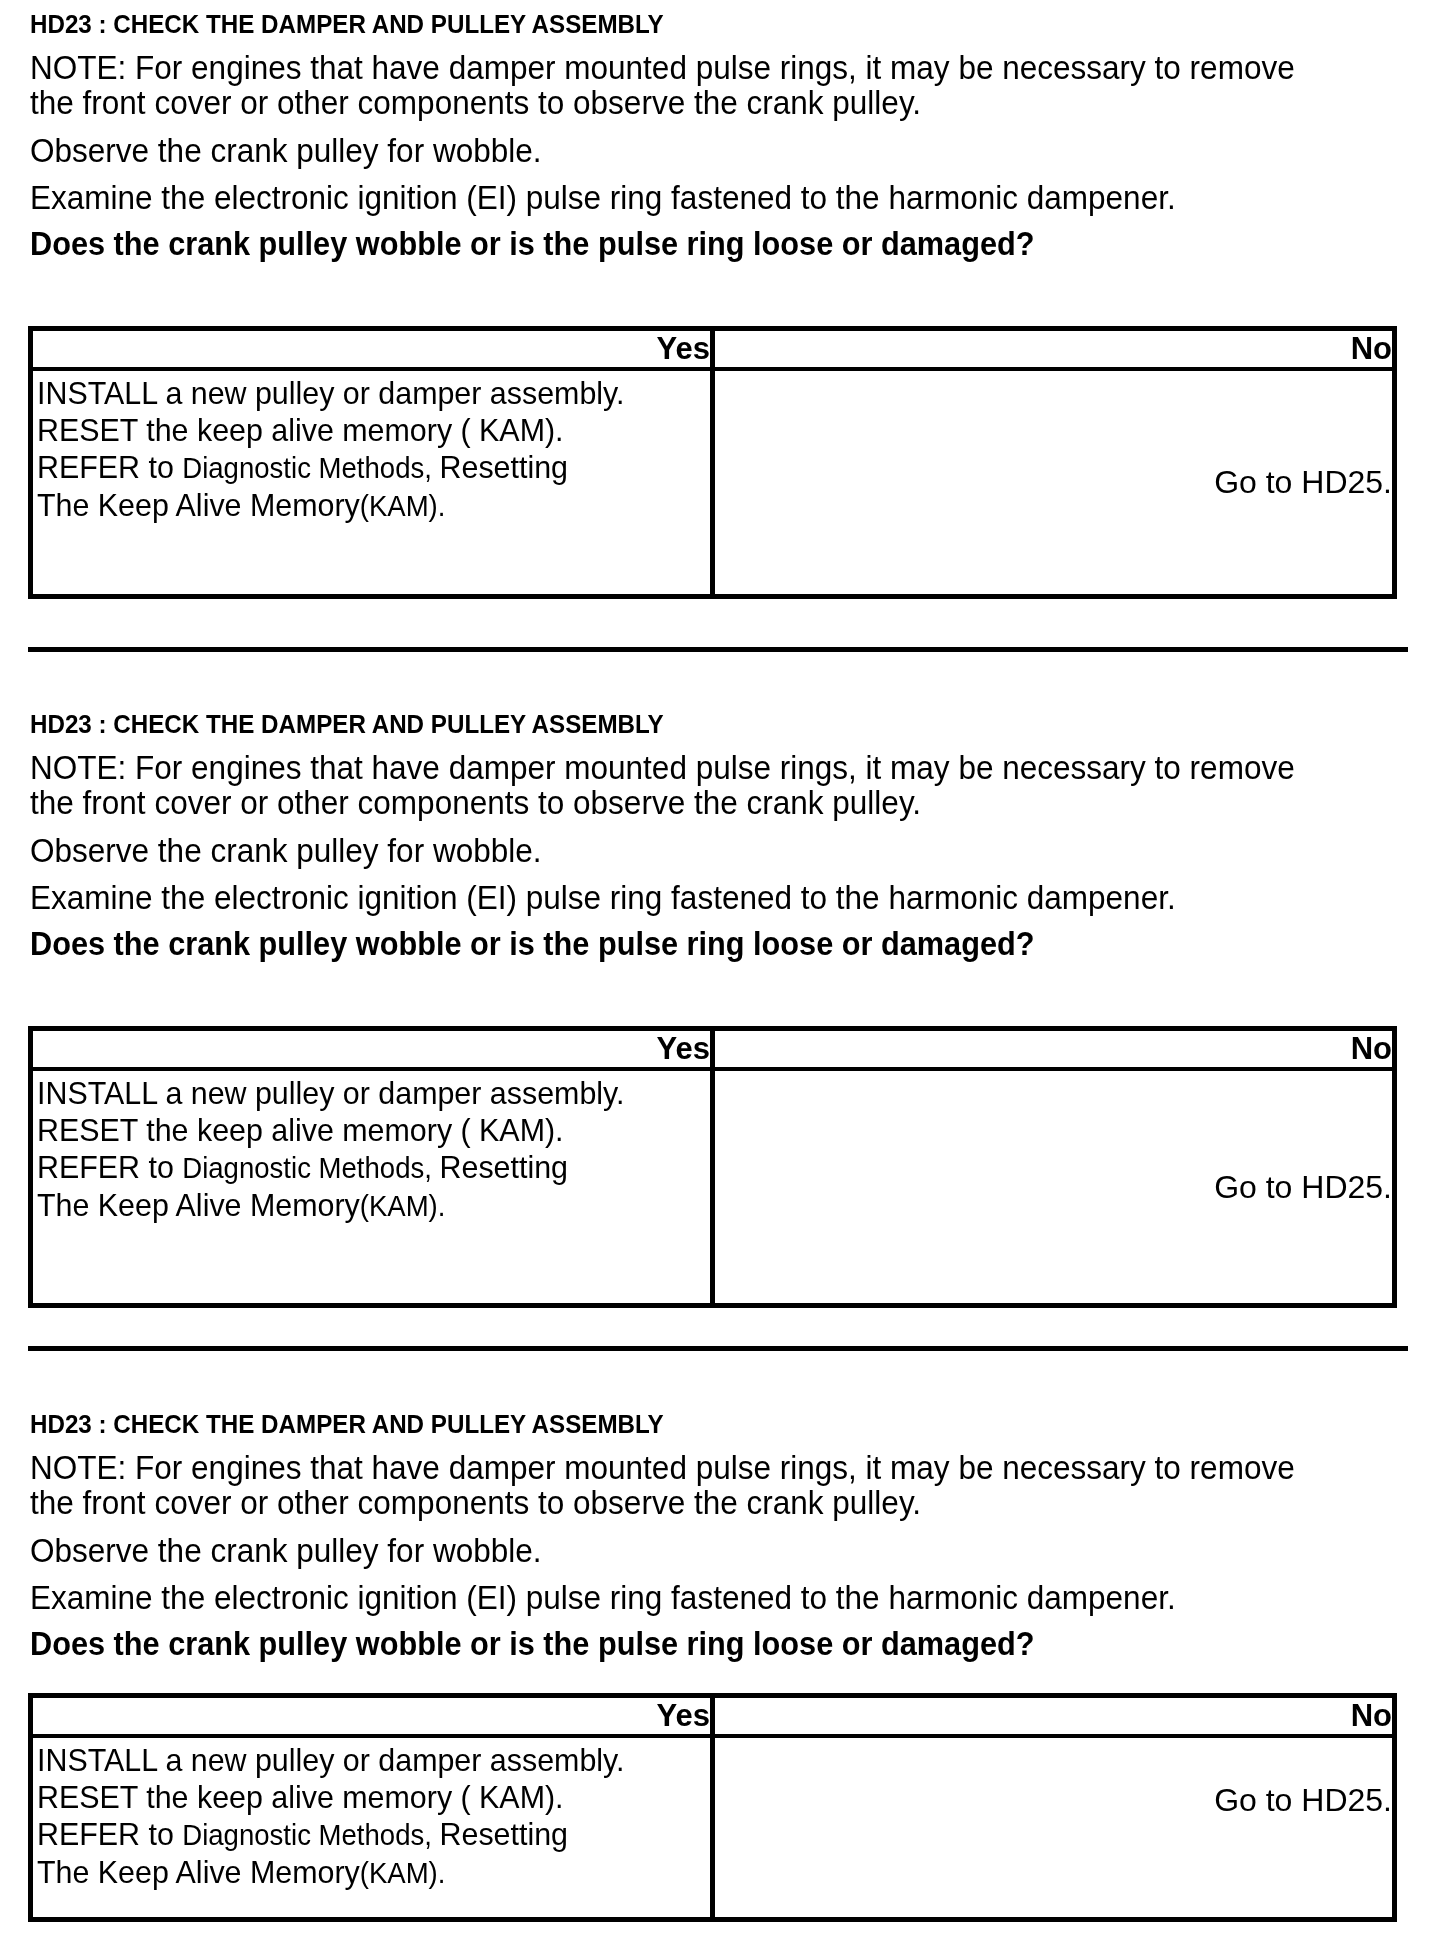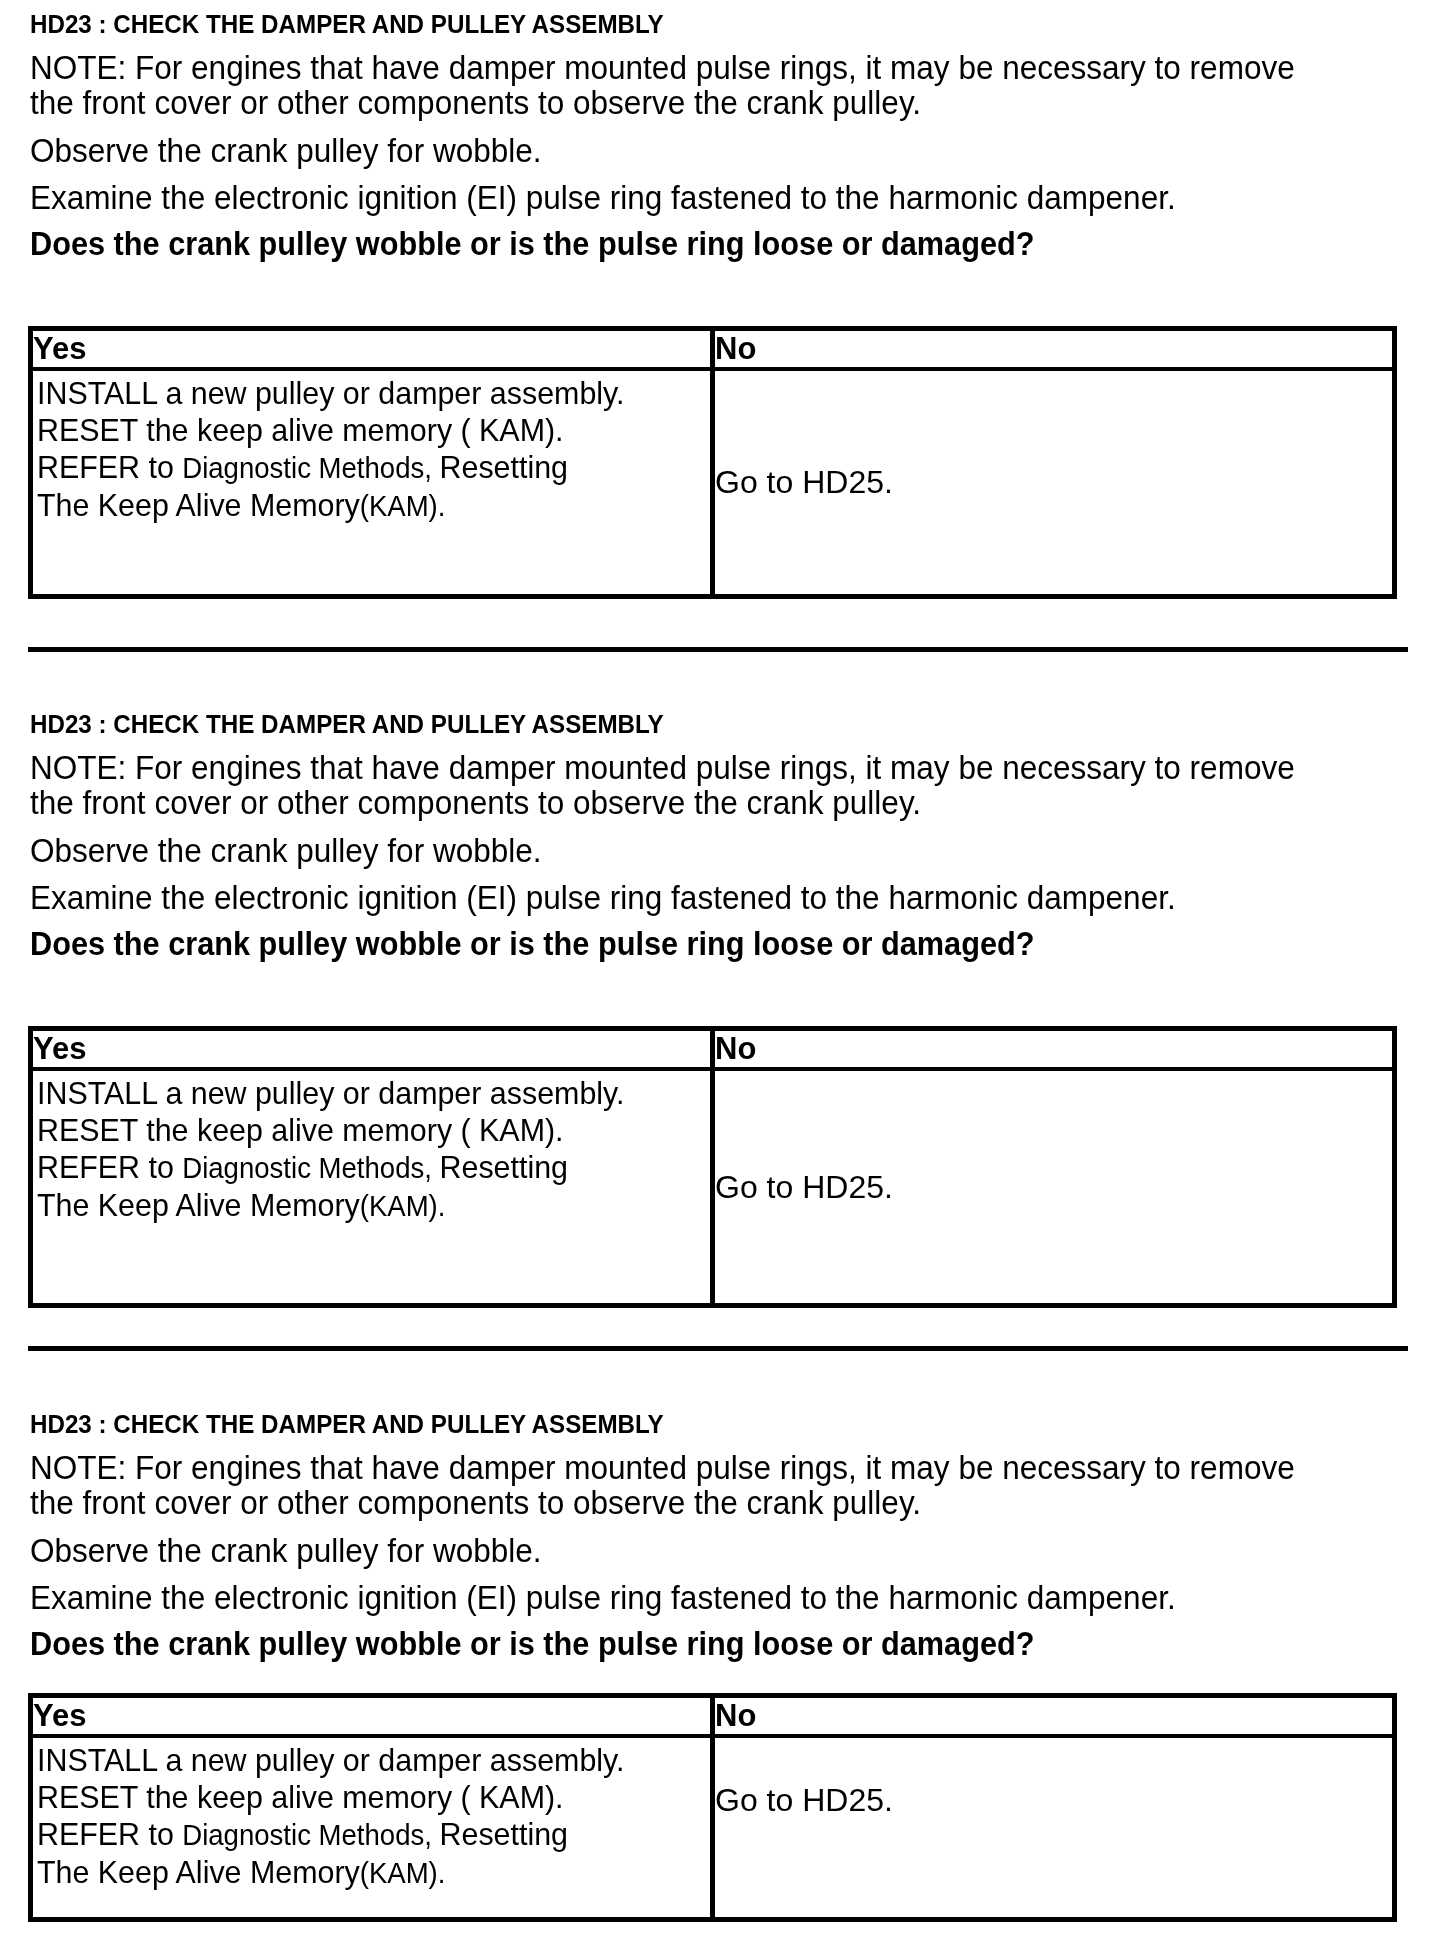--- a/index.html
+++ b/index.html
@@ -7,30 +7,30 @@
          font-family: "Liberation Sans", sans-serif; color: #000000; }
   .section { position: absolute; left: 0; width: 1456px; }
   .title { position: absolute; left: 30px; top: 8px; font-size: 26px; font-weight: bold;
            white-space: nowrap; transform-origin: 0 0; transform: scaleX(0.93); line-height: 32px; }
   .para { position: absolute; left: 30px; font-size: 33px; line-height: 35px; white-space: nowrap;
           transform-origin: 0 0; transform: scaleX(0.955); }
   .para.bold { font-weight: bold; transform: scaleX(0.93); }
   .tbl { position: absolute; left: 28px; width: 1369px; border: 5px solid #000; box-sizing: border-box; }
   .tbl .hdr { position: absolute; left: 0; right: 0; top: 0; height: 36px; border-bottom: 4px solid #000; }
   .tbl .vdiv { position: absolute; top: 0; bottom: 0; left: 677px; width: 5px; background: #000; }
-  .tbl .hcell { position: absolute; top: 0; height: 36px; line-height: 36px; text-align: left;
+  .tbl .hcell { position: absolute; top: 0; height: 36px; line-height: 36px; text-align: right;
                 font-weight: bold; font-size: 31px; }
   .tbl .hcell.yes { left: 0; width: 677px; }
   .tbl .hcell.no { left: 682px; right: 0; border-radius: 9px; }
   .tbl .yes-body { position: absolute; left: 4px; top: 44px; font-size: 32px; line-height: 37px;
                    white-space: nowrap; transform-origin: 0 0; transform: scaleX(0.95); }
   .tbl .yes-body .ln { display: block; }
   .tbl .yes-body .sm { font-size: 29px; }
   .tbl .no-body { position: absolute; left: 682px; right: 0; top: 40px; bottom: 0;
-                  display: flex; align-items: center; justify-content: flex-start;
+                  display: flex; align-items: center; justify-content: flex-end;
                   font-size: 32px; }
   .tbl .no-body.top { align-items: flex-start; padding-top: 44px; box-sizing: border-box; }
   .sep { position: absolute; left: 28px; width: 1380px; height: 5px; background: #000; }
 </style>
 </head>
 <body>
 
 <div class="section" style="top:0px;">
   <div class="title">HD23 : CHECK THE DAMPER AND PULLEY ASSEMBLY</div>
   <div class="para" style="top:50px;">NOTE: For engines that have damper mounted pulse rings, it may be necessary to remove</div>

